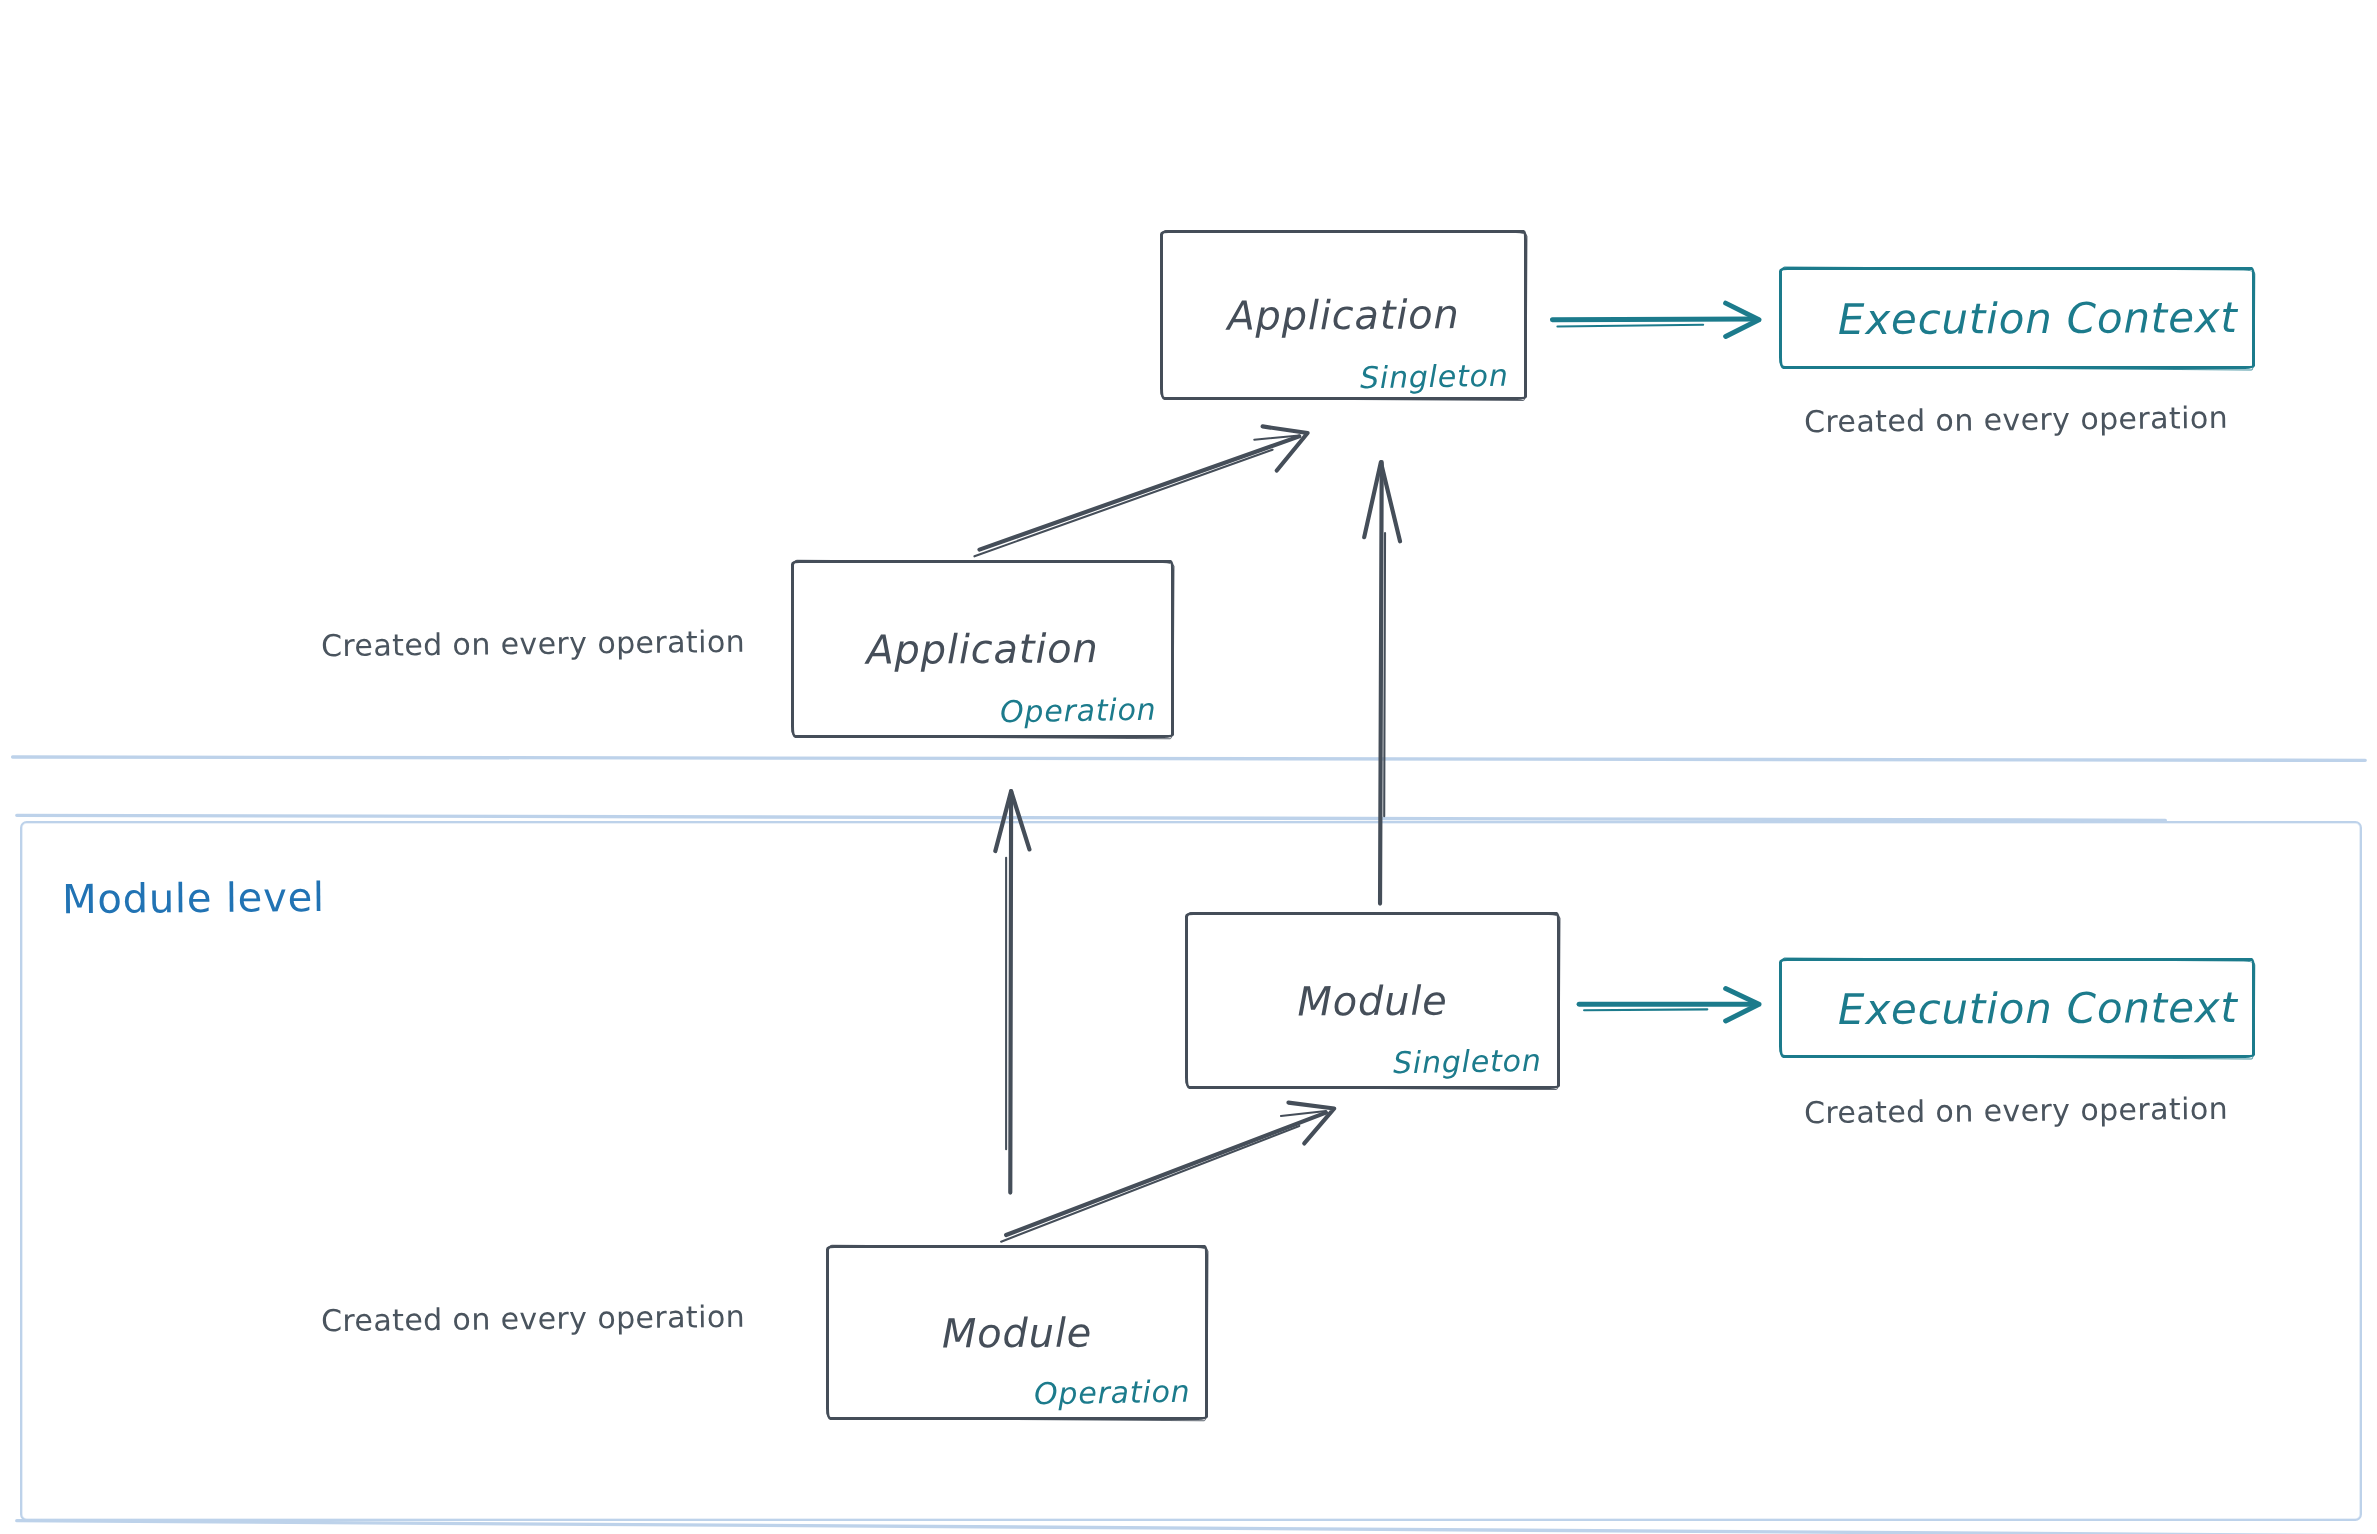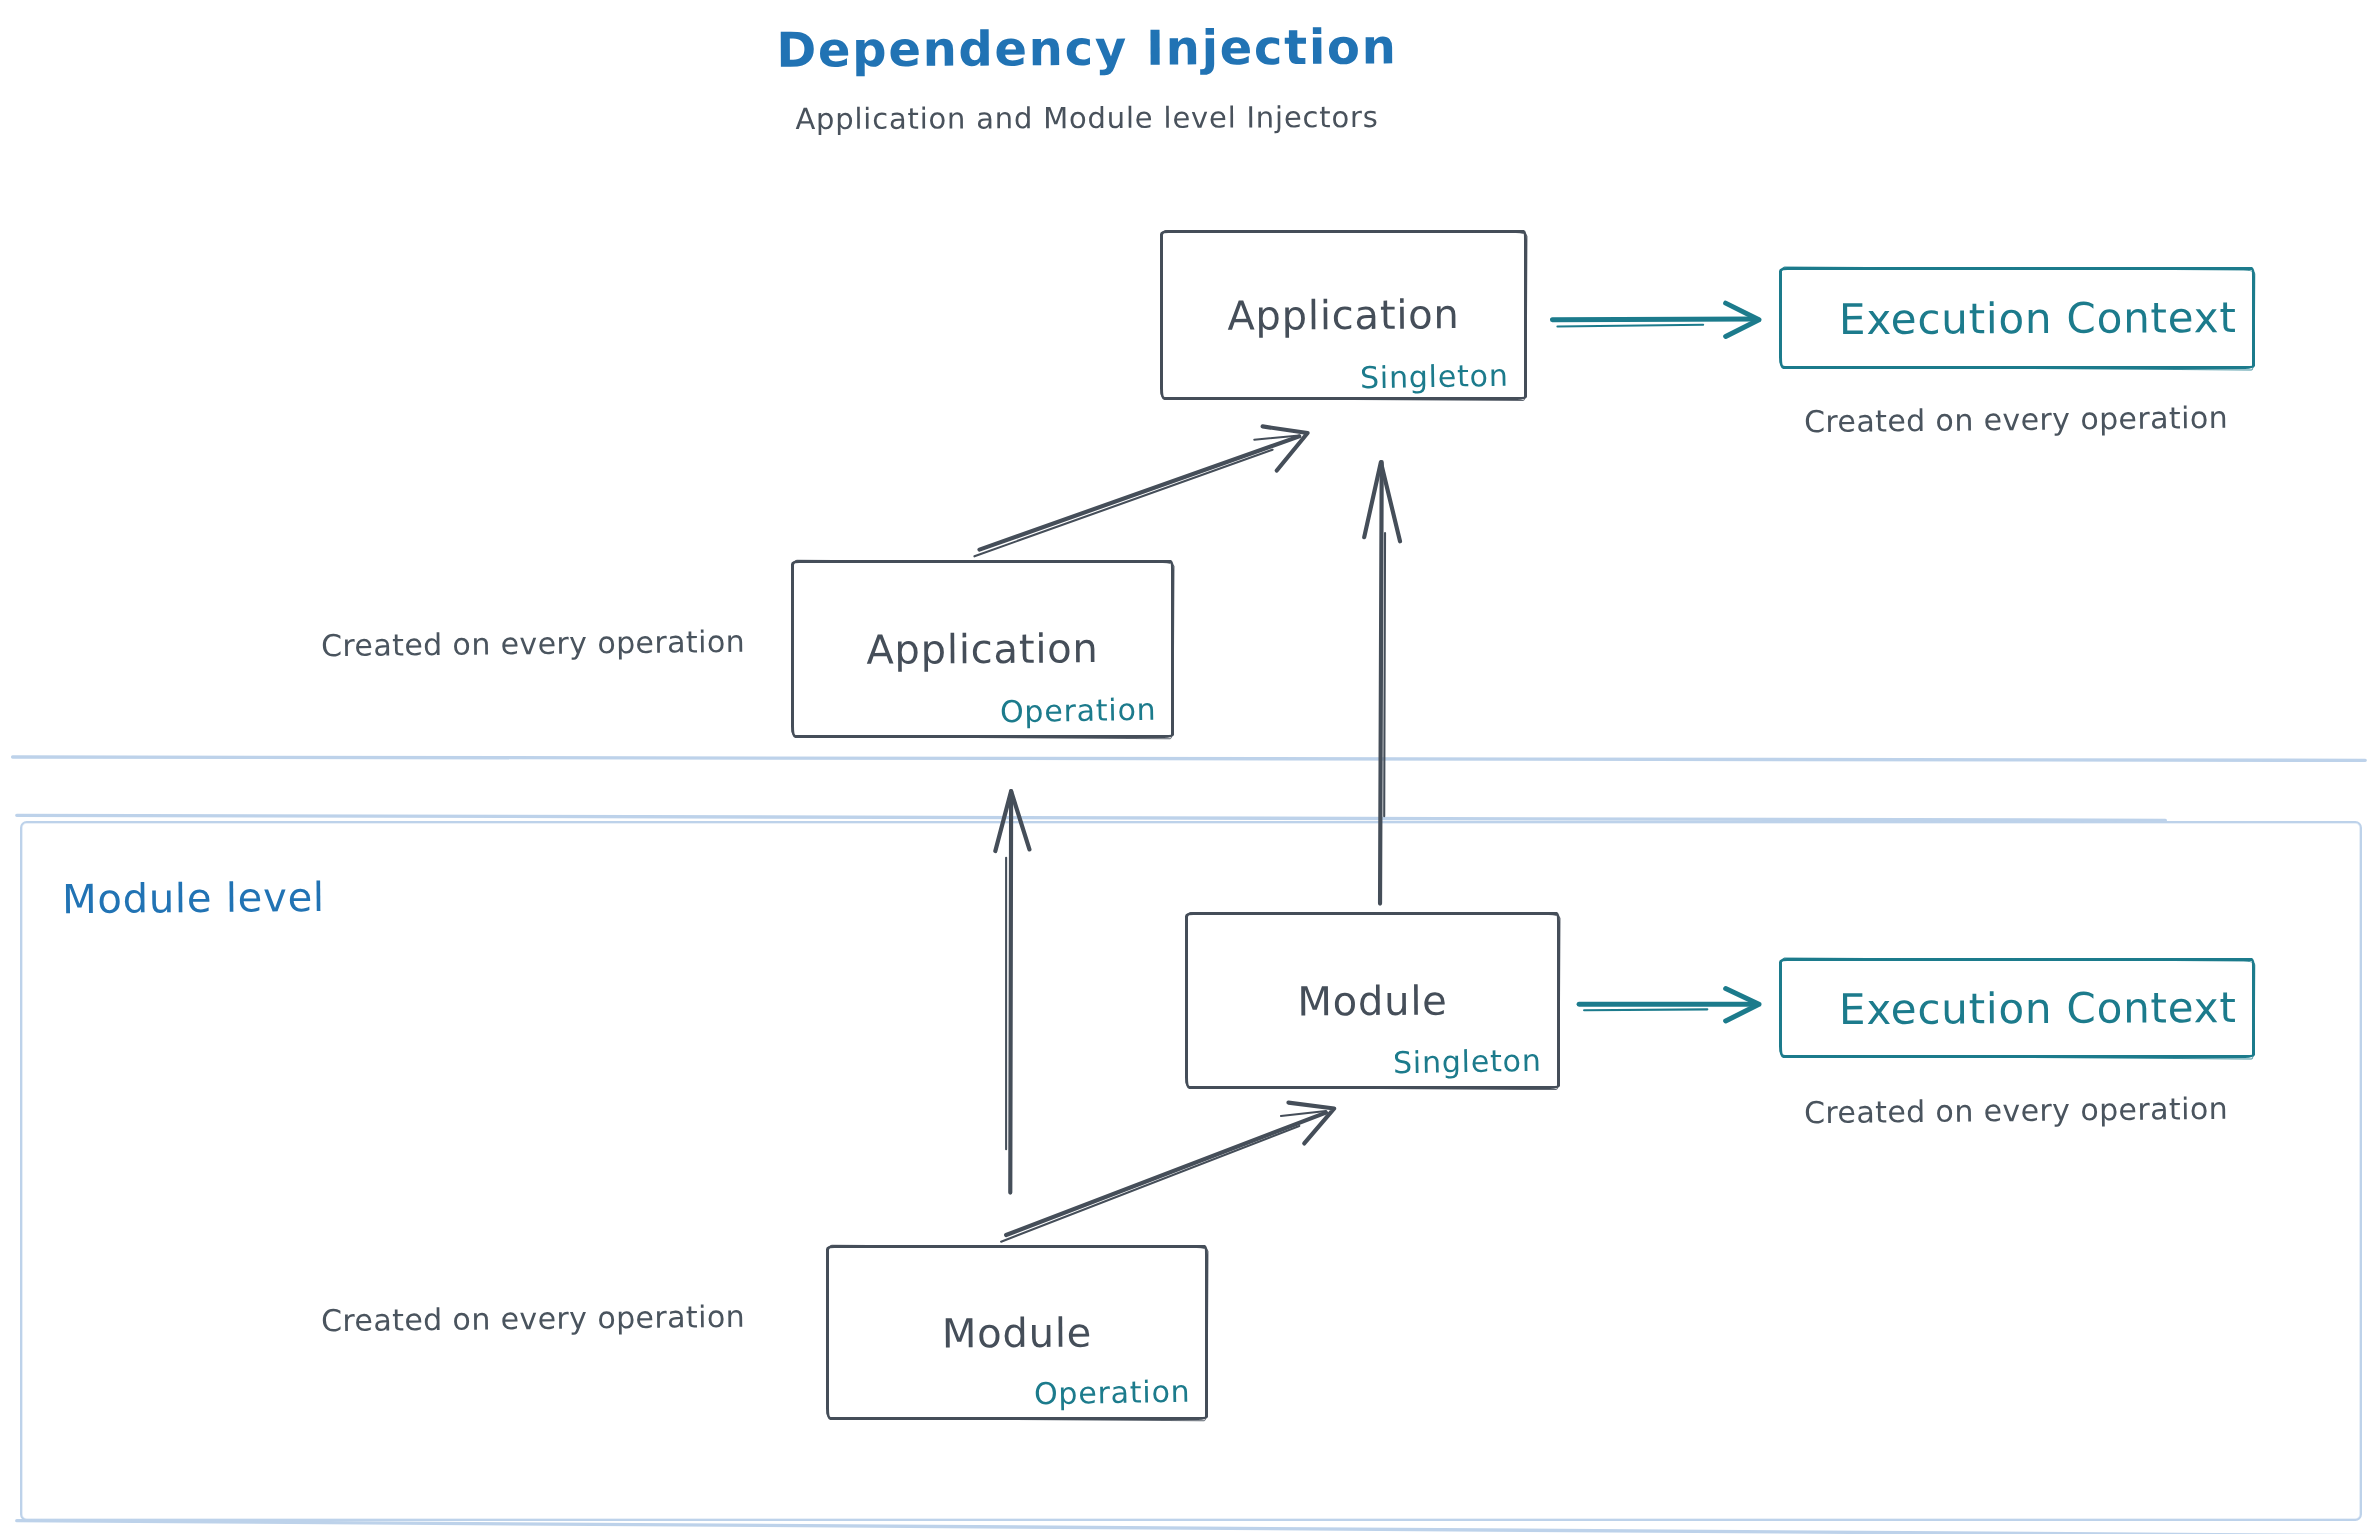--- a/index.html
+++ b/index.html
@@ -24,21 +24,21 @@
   .level-container{position:absolute;border:2.5px solid var(--light);border-radius:6.7px;
     box-shadow:inset 0 0 0 0.8px rgba(189,210,234,.45);background:transparent;}
   #app-container{left:15px;top:194px;width:2342px;height:581px;}
   #module-container{left:20px;top:821px;width:2342px;height:700px;}
   .level-label{position:absolute;left:40px;font-size:40px;color:var(--blue);letter-spacing:0.8px;transform:rotate(-0.5deg);}
   #app-container .level-label{top:43px;}
   #module-container .level-label{top:52px;}
 
   
   .sketch-box{position:absolute;background:#fff;border:3.3px solid var(--slate);
-    border-radius:8.3px 3.3px 10px 4.2px / 4.2px 10px 3.3px 11.7px;}
+    border-radius:8.3px 3.3px 10px 4.2px / 4.2px 10px 3.3px 11.7px;font-style:italic;}
   .sketch-box::before{content:"";position:absolute;inset:-2.5px;pointer-events:none;
     border:1.7px solid var(--slate);opacity:.85;transform:rotate(.35deg);
     border-radius:4.2px 11.7px 3.3px 10px / 10px 4.2px 11.7px 5px;}
   .teal-box{border-color:var(--teal);padding-left:41px;}
   .teal-box::before{border-color:var(--teal);}
 
   .box-title{display:flex;align-items:center;justify-content:center;height:100%;
     font-size:40px;color:var(--slate);letter-spacing:0.8px;transform:rotate(-0.4deg);}
   .box-badge{position:absolute;right:15px;bottom:6.7px;font-size:30px;color:var(--teal);
     letter-spacing:0.8px;transform:rotate(-1deg);}
@@ -68,24 +68,20 @@
   .s2{stroke:var(--slate);stroke-width:2.5;fill:none;stroke-linecap:round;}
   .t{stroke:var(--teal);stroke-width:6;fill:none;stroke-linecap:round;stroke-linejoin:round;}
   .t2{stroke:var(--teal);stroke-width:2.5;fill:none;stroke-linecap:round;}
   .l{stroke:var(--light);stroke-width:4;fill:none;stroke-linecap:round;}
 </style>
 </head>
 <body>
 
 <div class="canvas">
 
-  <div class="header">
-    <div class="title">Dependency Injection</div>
-    <div class="subtitle">Application and Module level Injectors</div>
-  </div>
 
 
   <div class="level-container" id="module-container">
     <div class="level-label">Module level</div>
   </div>
 
   <div class="sketch-box" id="app-singleton">
     <div class="box-title">Application</div>
     <div class="box-badge">Singleton</div>
   </div>

